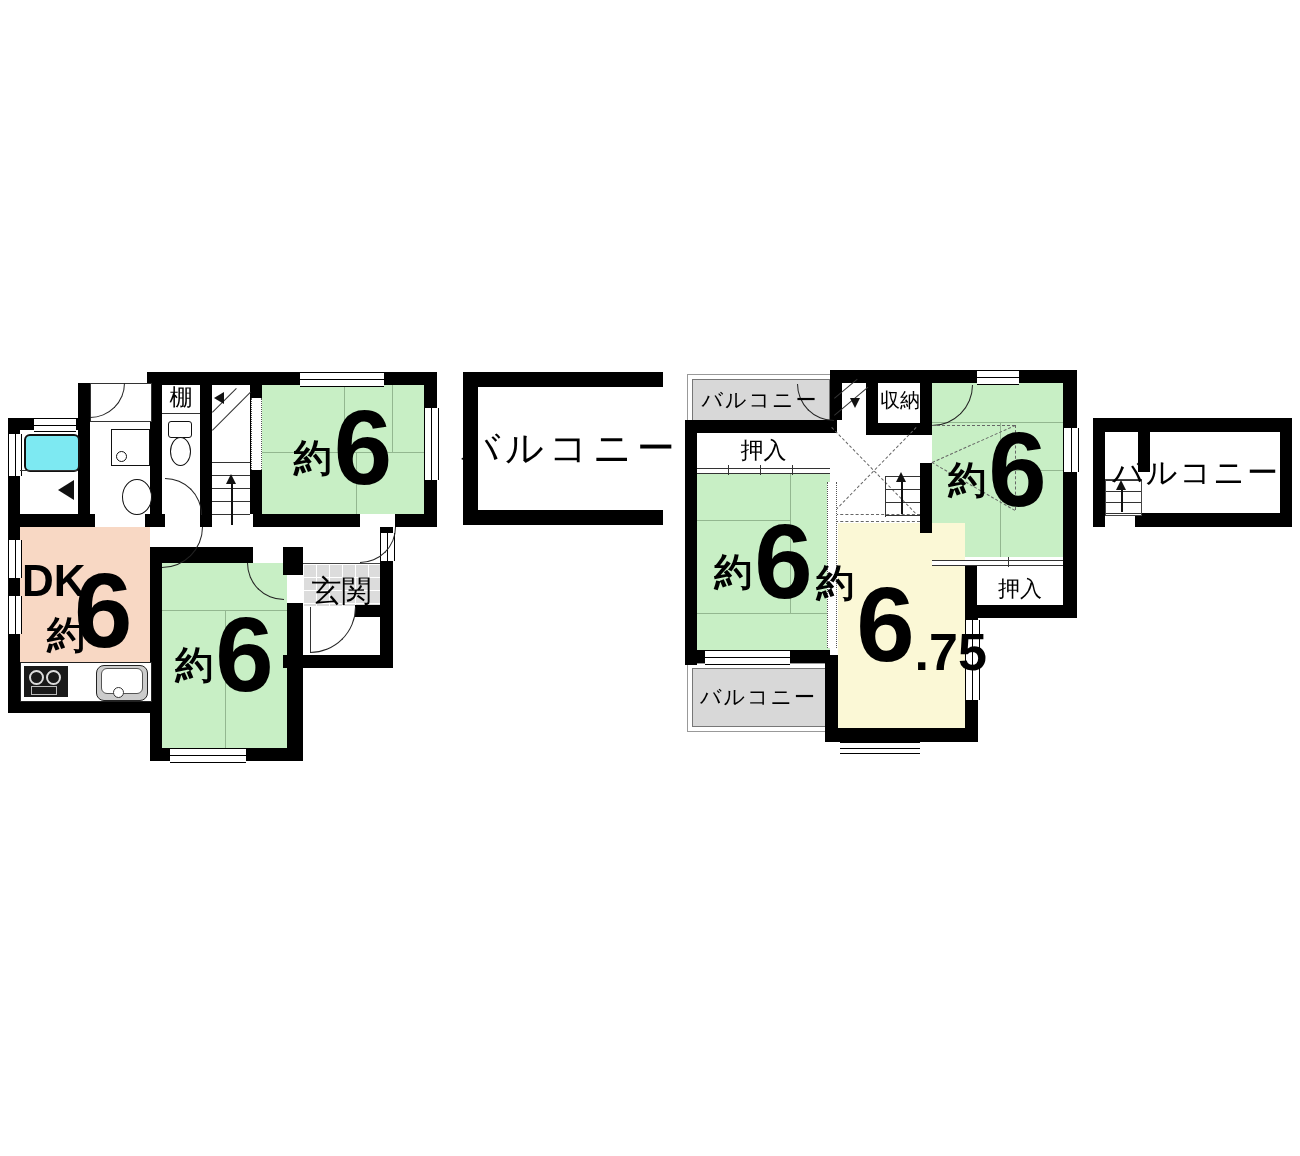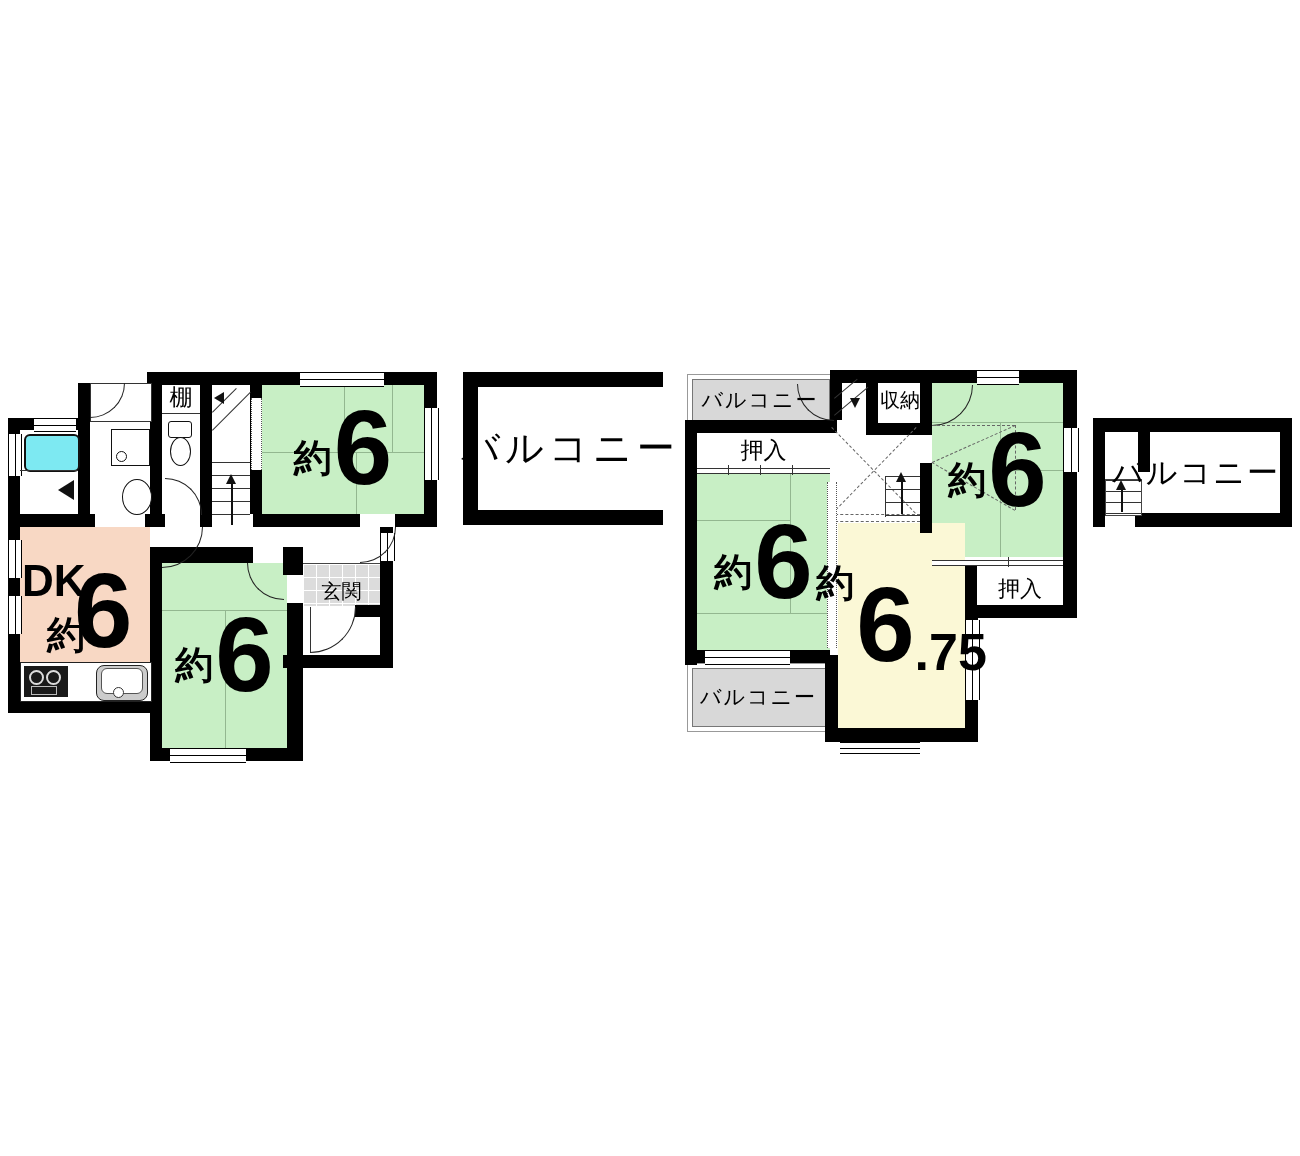--- a/index.html
+++ b/index.html
@@ -152,21 +152,21 @@
     </div>
     <div class="lab" style="left:22px;top:556px;font-size:44px;font-weight:700;">
         <span>DK</span>
       </div>
     <div class="lab" style="left:47px;top:610px;font-size:38px;font-weight:700;">
         <span>約</span>
       </div>
     <div class="lab" style="left:74px;top:564px;font-size:105px;font-weight:700;line-height:.9;">
         <span>6</span>
       </div>
-    <div class="lab" style="left:303px;top:563px;width:77px;height:56px;font-size:20px;">
+    <div class="lab" style="left:303px;top:563px;width:77px;height:56px;font-size:30px;">
         <span>玄関</span>
       </div>
   </div>
 
   <div class="layer">
     <div class="w" style="left:463px;top:372px;width:200px;height:15px;"></div>
     <div class="w" style="left:463px;top:372px;width:15px;height:153px;"></div>
     <div class="w" style="left:463px;top:510px;width:200px;height:15px;"></div>
     <div class="lab" style="left:478px;top:387px;width:185px;height:123px;font-size:38px;letter-spacing:5px;">
         <span>バルコニー</span>

